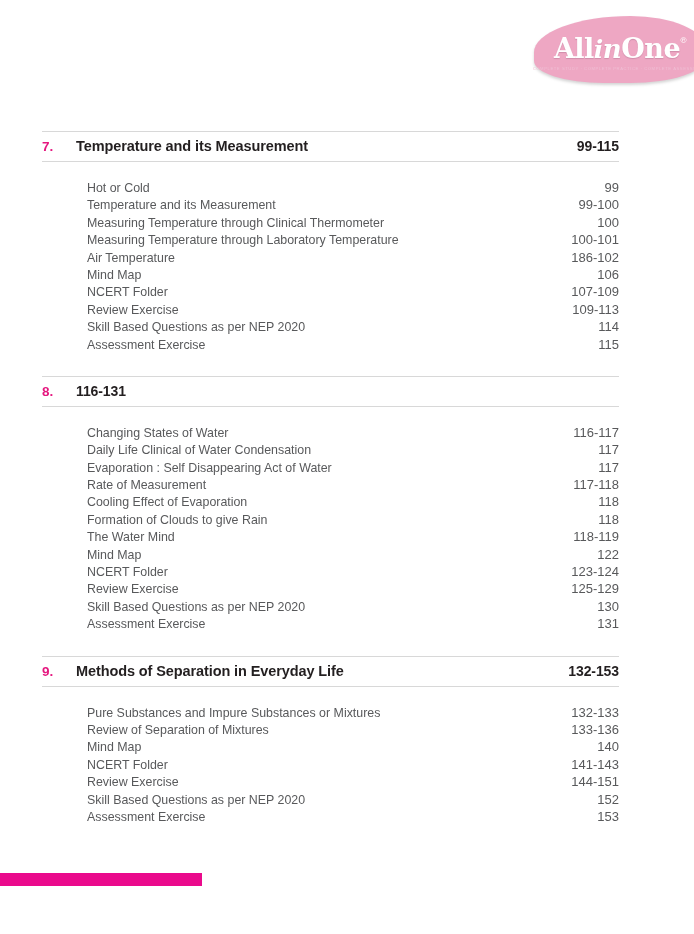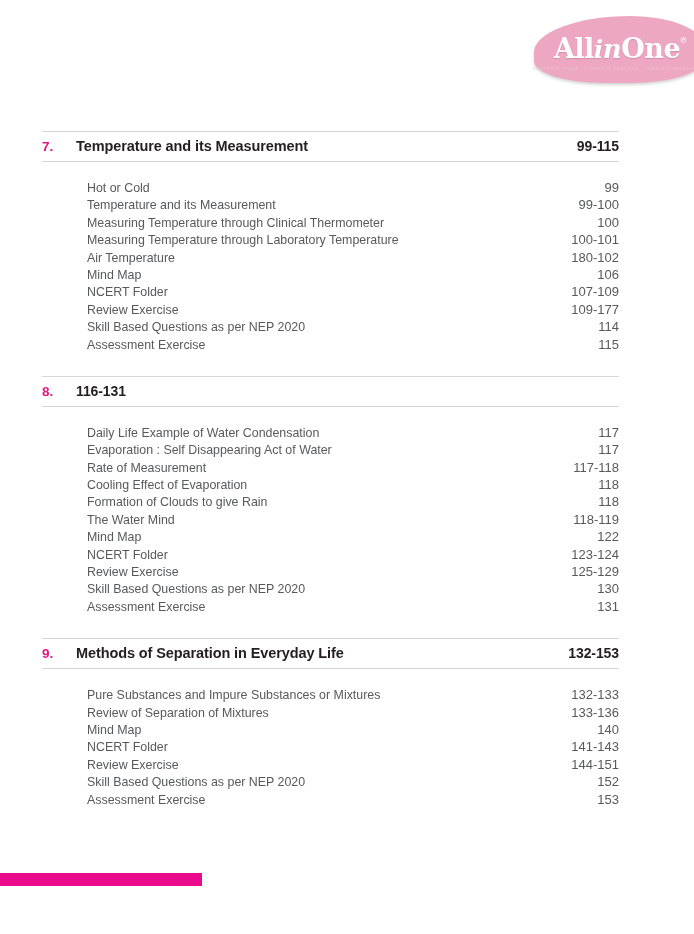--- a/index.html
+++ b/index.html
@@ -179,53 +179,57 @@
       <div class="entry">
           <div class="entry-label">Measuring Temperature through Clinical Thermometer</div>
           <div class="entry-pages">100</div>
         </div>
       <div class="entry">
           <div class="entry-label">Measuring Temperature through Laboratory Temperature</div>
           <div class="entry-pages">100-101</div>
         </div>
       <div class="entry">
           <div class="entry-label">Air Temperature</div>
-          <div class="entry-pages">180-102</div>
+          <div class="entry-pages">186-102</div>
         </div>
       <div class="entry">
           <div class="entry-label">Mind Map</div>
           <div class="entry-pages">106</div>
         </div>
       <div class="entry">
           <div class="entry-label">NCERT Folder</div>
           <div class="entry-pages">107-109</div>
         </div>
       <div class="entry">
           <div class="entry-label">Review Exercise</div>
-          <div class="entry-pages">109-177</div>
+          <div class="entry-pages">109-113</div>
         </div>
       <div class="entry">
           <div class="entry-label">Skill Based Questions as per NEP 2020</div>
           <div class="entry-pages">114</div>
         </div>
       <div class="entry">
           <div class="entry-label">Assessment Exercise</div>
           <div class="entry-pages">115</div>
         </div>
     </div>
   </div>
 
   <div class="chapter">
     <div class="chapter-head">
       <div class="ch-num">8.</div>
       <div class="ch-pages">116-131</div>
     </div>
     <div class="entries">
       <div class="entry">
-          <div class="entry-label">Daily Life Example of Water Condensation</div>
+          <div class="entry-label">Changing States of Water</div>
+          <div class="entry-pages">116-117</div>
+        </div>
+      <div class="entry">
+          <div class="entry-label">Daily Life Clinical of Water Condensation</div>
           <div class="entry-pages">117</div>
         </div>
       <div class="entry">
           <div class="entry-label">Evaporation : Self Disappearing Act of Water</div>
           <div class="entry-pages">117</div>
         </div>
       <div class="entry">
           <div class="entry-label">Rate of Measurement</div>
           <div class="entry-pages">117-118</div>
         </div>

